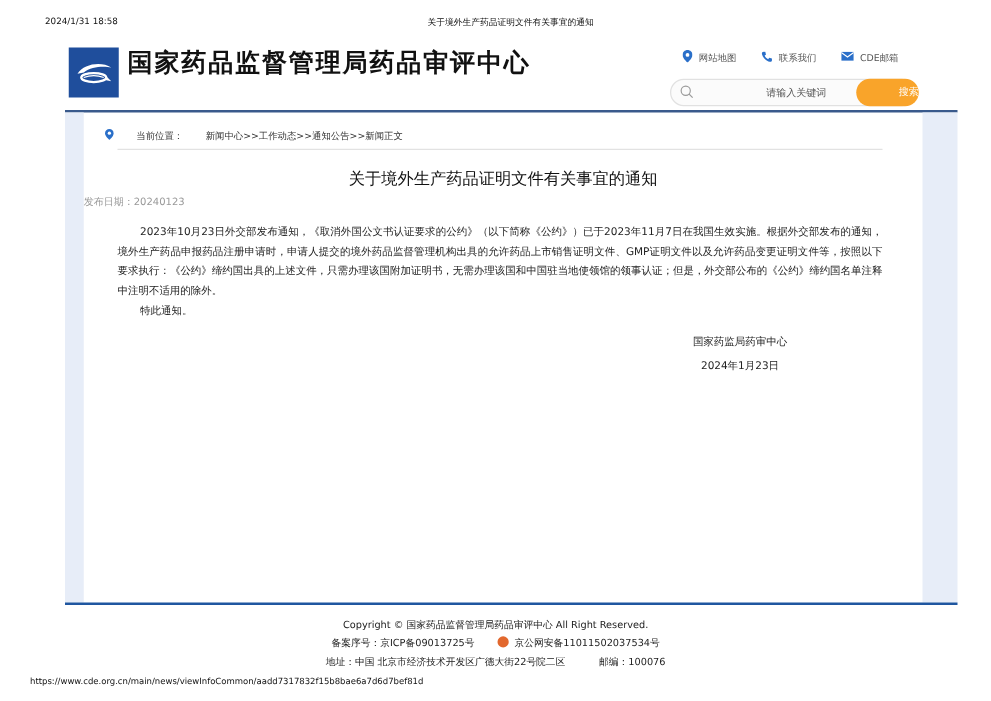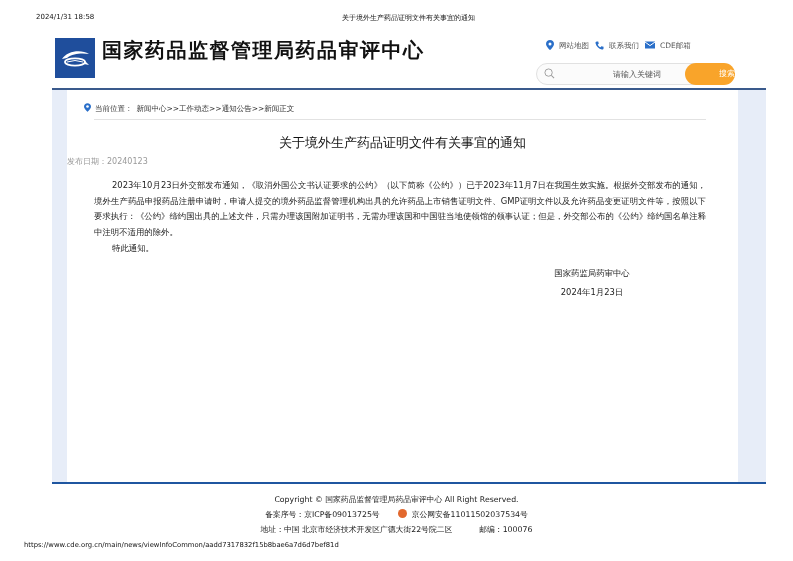--- a/index.html
+++ b/index.html
@@ -10,36 +10,36 @@
   .print-date { position: absolute; left: 24px; top: 0; }
   .print-title { position: absolute; left: 0; width: 793px; text-align: center; top: 0; }
 
   .site-header { position: absolute; top: 36px; left: 52px; width: 714px; height: 52px; }
   .logo { position: absolute; left: 3px; top: 2px; width: 40px; height: 40px; background: #1f4e9c; }
   .logo svg { width: 40px; height: 40px; }
   .brand-cn { position: absolute; left: 50px; top: 1px; font-size: 20px; font-weight: bold; color: #111; letter-spacing: 1.5px; white-space: nowrap; }
   .brand-en { position: absolute; left: 51px; top: 28px; font-size: 11.5px; font-weight: bold; color: #2a5db0; letter-spacing: 1.6px; white-space: nowrap; font-family: "DejaVu Sans", sans-serif; }
 
   .top-links { position: absolute; top: 4px; left: 494px; display: flex; gap: 0; font-size: 7.5px; color: #555; }
-  .top-link { display: flex; align-items: center; gap: 5px; margin-right: 6px; white-space: nowrap; cursor: pointer; }
+  .top-link { display: flex; align-items: center; gap: 5px; margin-right: 20px; white-space: nowrap; cursor: pointer; }
   .top-link .ico { color: #2a6fc9; font-size: 9px; line-height: 1; }
 
   .search-box { position: absolute; left: 484px; top: 27px; width: 196px; height: 22px; border: 1px solid #e1e1e1; border-radius: 11px; background: #fbfbfb; }
   .search-icon { position: absolute; left: 7px; top: 4px; width: 11px; height: 11px; }
   .search-input { position: absolute; left: 24px; top: 4px; width: 100px; height: 13px; border: none; background: transparent; font-size: 8px; color: #555; outline: none; font-family: "DejaVu Sans", sans-serif; text-align: right; }
   .search-input::placeholder { color: #555; }
   .search-btn { position: absolute; left: 148px; top: -1px; width: 50px; height: 22px; border-radius: 11px; background: #f9a42a; color: #fff; font-size: 8px; text-align: right; line-height: 22px; cursor: pointer; border: none; }
 
   .frame-line-top { position: absolute; top: 88px; left: 52px; width: 714px; height: 2px; background: #3a5a8c; }
   .side-panel { position: absolute; top: 90px; height: 392px; background: #e7edf8; }
   .side-left { left: 52px; width: 15px; }
   .side-right { left: 738px; width: 28px; }
   .frame-line-bottom { position: absolute; top: 482px; left: 52px; width: 714px; height: 2px; background: #1f56a0; }
 
-  .breadcrumb { position: absolute; top: 103px; left: 84px; font-size: 7.5px; color: #333; display: flex; align-items: center; gap: 4px; white-space: nowrap; }
+  .breadcrumb { position: absolute; top: 103px; left: 84px; font-size: 7.5px; color: #333; display: flex; align-items: center; gap: 18px; white-space: nowrap; }
   .breadcrumb .pin { color: #2a6fc9; font-size: 9px; }
   .breadcrumb-rule { position: absolute; top: 119px; left: 94px; width: 612px; height: 1px; background: #e2e2e2; }
 
   .article-title { position: absolute; top: 134px; left: 67px; width: 671px; text-align: center; font-size: 13px; color: #111; }
   .article-date { position: absolute; top: 156px; left: 67px; width: 671px; text-align: left; font-size: 8px; color: #999; }
 
   .article-body { position: absolute; top: 178px; left: 94px; width: 612px; font-size: 8.4px; line-height: 15.5px; color: #222; }
   .article-body p { text-indent: 18px; text-align: justify; }
   .signature { position: absolute; left: 540px; font-size: 8.4px; color: #222; white-space: nowrap; text-align: center; width: 104px; }
 

